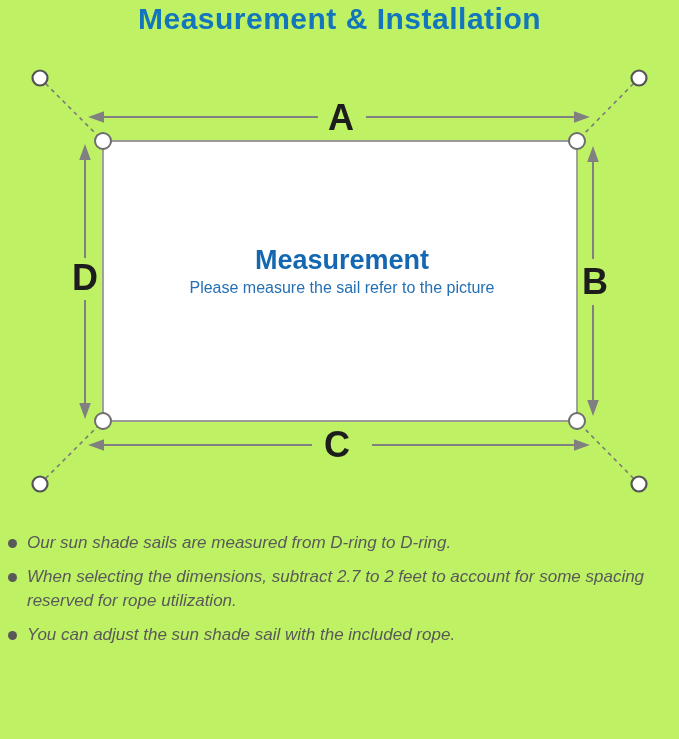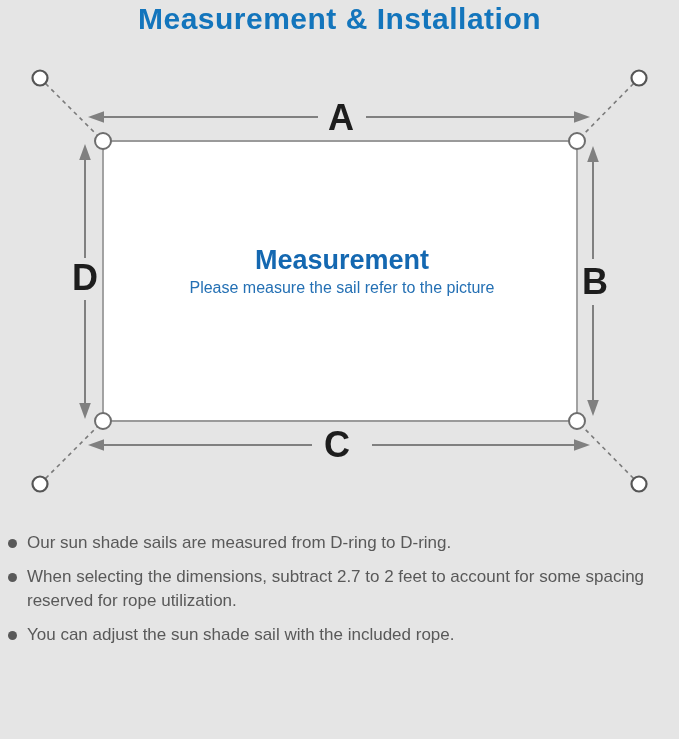--- a/index.html
+++ b/index.html
@@ -1,20 +1,20 @@
 <!DOCTYPE html>
 <html><head>
 <meta charset="utf-8">
 <style>
   html, body { margin: 0; padding: 0; background: #ffffff; }
   .page {
     position: relative;
     width: 679px;
     height: 739px;
-    background: #e5e5e5;
+    background: #bef264;
     overflow: hidden;
     font-family: "Liberation Sans", sans-serif;
   }
   .title {
     position: absolute;
     top: 2px; left: 0; right: 0;
     margin: 0;
     text-align: center;
     font-size: 30px;
     font-weight: bold;
@@ -53,20 +53,21 @@
     padding: 0 6px 0 8px;
     list-style: none;
   }
   .note {
     display: flex;
     align-items: flex-start;
     margin: 0 0 10px 0;
     color: #595959;
     font-size: 17px;
     line-height: 24px;
+    font-style: italic;
   }
   .dot {
     flex: 0 0 auto;
     width: 9px; height: 9px;
     margin: 8px 10px 0 0;
     border-radius: 50%;
     background: #595959;
   }
   .note-text { flex: 1 1 auto; }
 </style>

